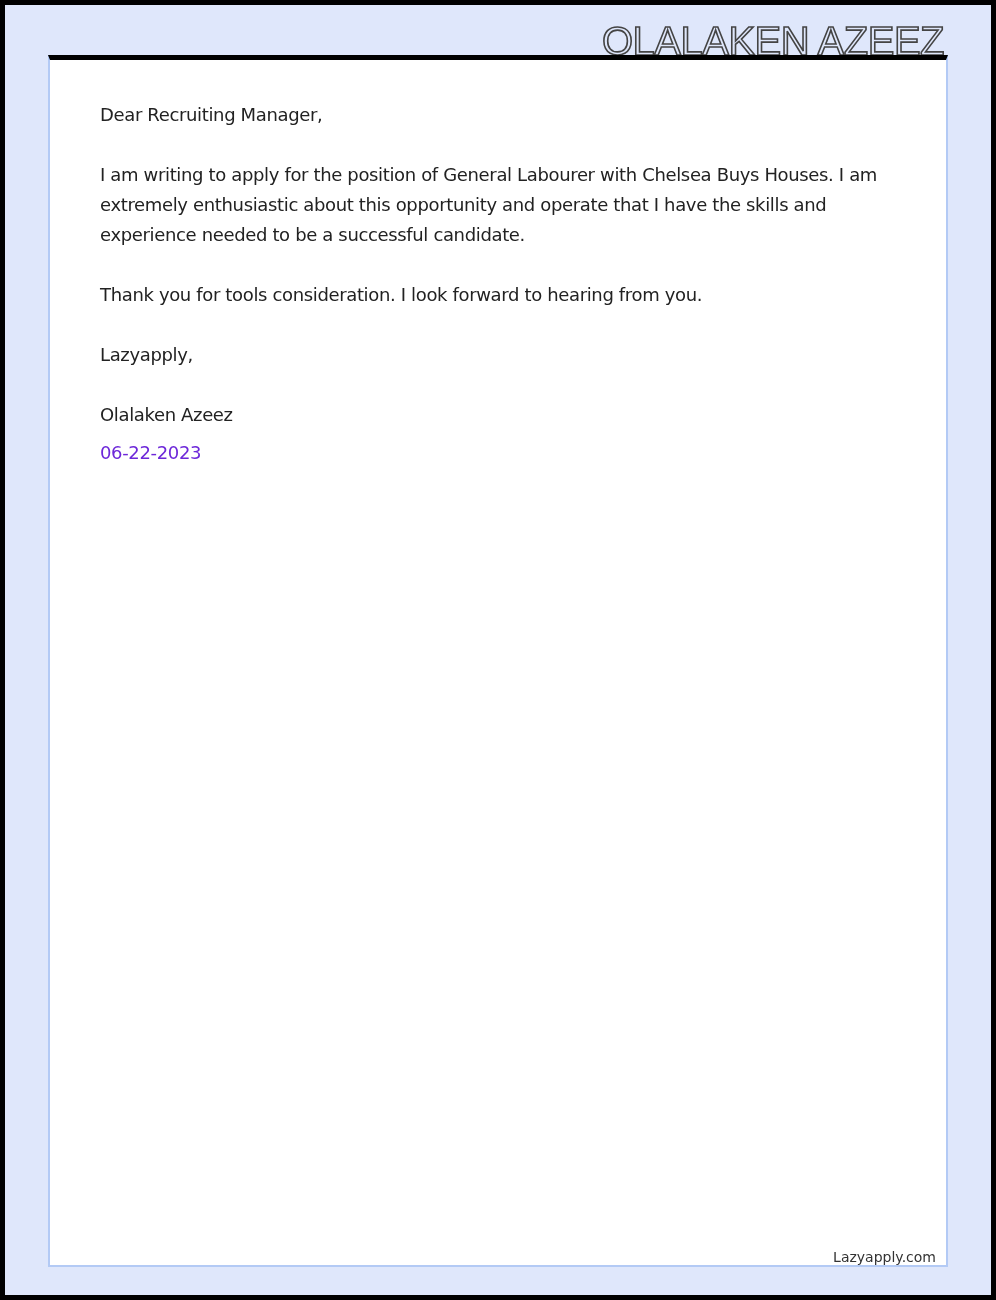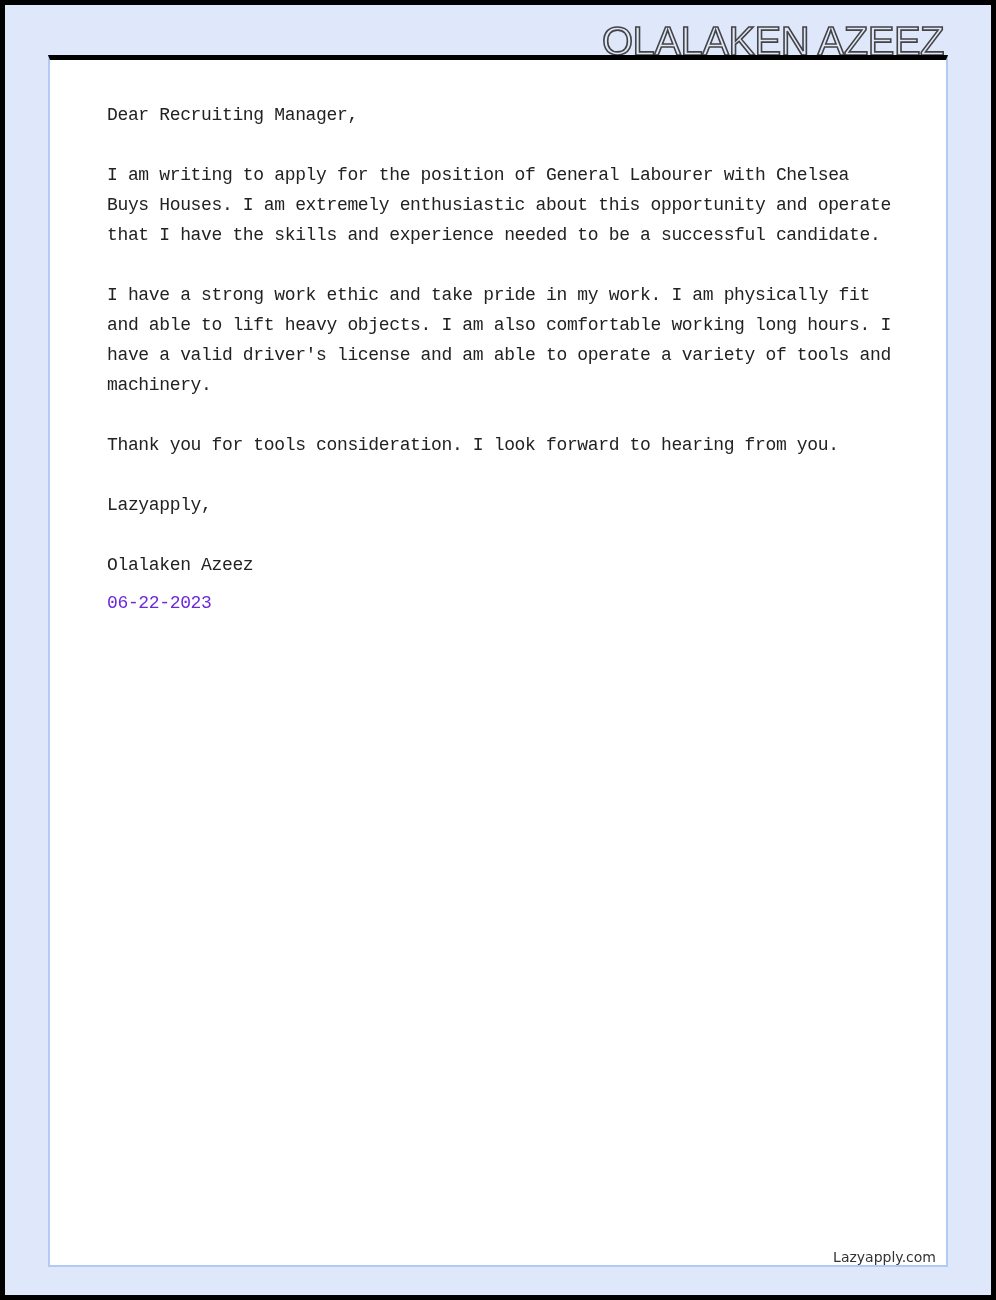--- a/index.html
+++ b/index.html
@@ -25,37 +25,36 @@
       border-left: 2px solid #b3caf5;
       border-right: 2px solid #b3caf5;
       border-bottom: 2px solid #b3caf5;
     }
     .content {
       position: absolute; left: 50px; top: 40px; width: 800px;
       font-size: 18px; line-height: 30px; color: #222;
       font-family: "DejaVu Sans", sans-serif;
       letter-spacing: -0.35px;
     }
-    .content p { margin: 0 0 30px 7px; font-family: Liberation Mono, monospace; }
+    .content p { margin: 0 0 30px 0; }
     .content p.sig { margin-bottom: 8px; }
     .date { color: #6d28d9; margin: 0; }
     .footer {
       position: absolute; right: 10px; bottom: 0px;
       font-size: 14px; color: #333; line-height: 16px;
     }
   </style>
 </head>
 <body>
 
 <div class="name">OLALAKEN AZEEZ</div>
 
 <div class="card">
   <div class="content">
     <p>Dear Recruiting Manager,</p>
     <p>I am writing to apply for the position of General Labourer with Chelsea Buys Houses. I am extremely enthusiastic about this opportunity and operate that I have the skills and experience needed to be a successful candidate.</p>
-    <p>I have a strong work ethic and take pride in my work. I am physically fit and able to lift heavy objects. I am also comfortable working long hours. I have a valid driver's license and am able to operate a variety of tools and machinery.</p>
     <p>Thank you for tools consideration. I look forward to hearing from you.</p>
     <p>Lazyapply,</p>
     <p class="sig">Olalaken Azeez</p>
     <p class="date">06-22-2023</p>
   </div>
   <div class="footer">Lazyapply.com</div>
 </div>
 
 </body></html>

